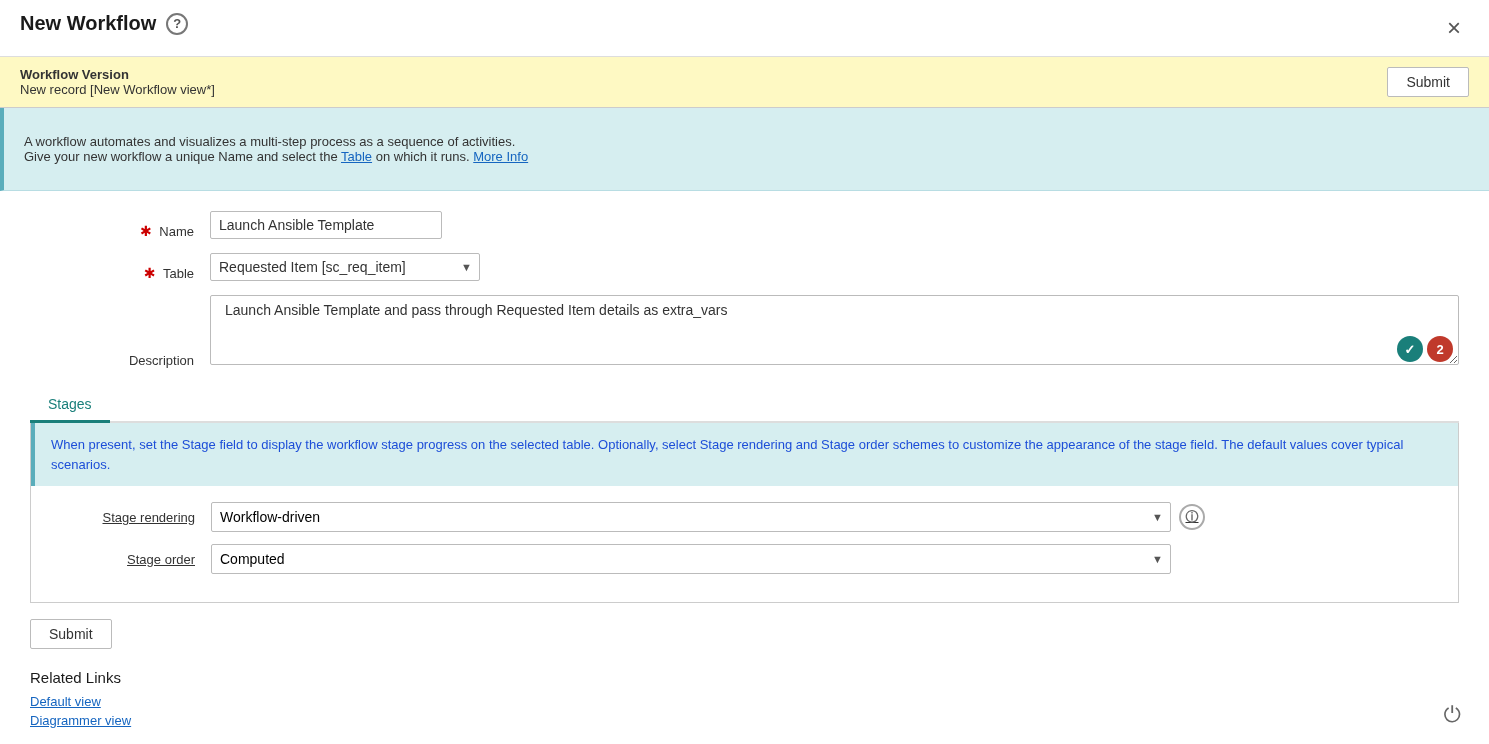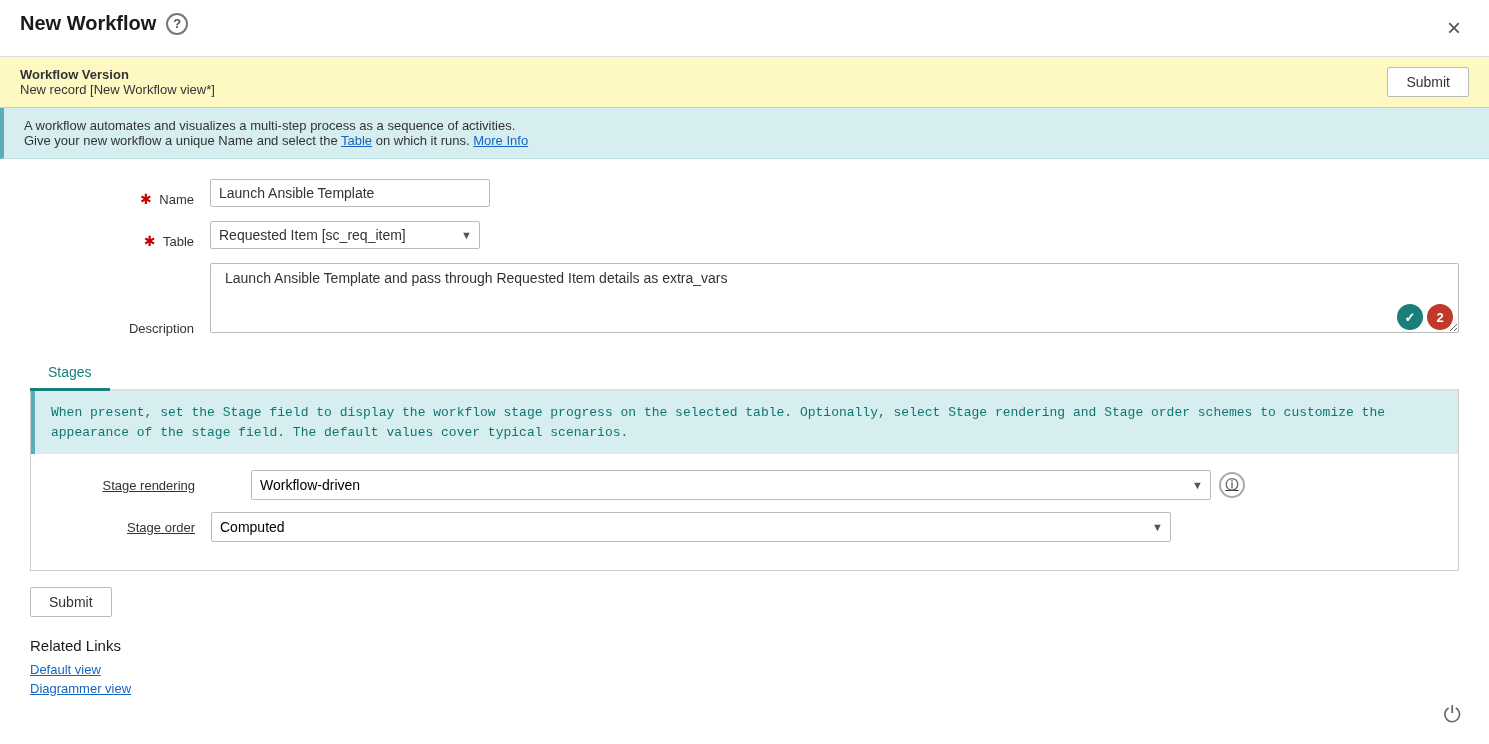--- a/index.html
+++ b/index.html
@@ -79,21 +79,21 @@
       font-size: 14px;
       cursor: pointer;
       border-radius: 2px;
       color: #333;
     }
 
     
     .info-banner {
       background: #d6eef0;
       border-left: 4px solid #5aadbb;
-      padding: 10px 20px;
+      padding: 26px 20px;
       font-size: 13px;
       color: #333;
       border-bottom: 1px solid #b8dde3;
     }
     .info-banner a {
       color: #1565c0;
       text-decoration: underline;
     }
 
     
@@ -126,21 +126,21 @@
     }
     .form-input {
       border: 1px solid #bbb;
       padding: 5px 8px;
       font-size: 14px;
       color: #333;
       border-radius: 2px;
       outline: none;
     }
     .name-input {
-      width: 280px;
+      width: 232px;
     }
     .table-select {
       width: 270px;
       appearance: none;
       -webkit-appearance: none;
       padding: 5px 30px 5px 8px;
       background: #fff;
       background-image: none;
       border: 1px solid #bbb;
       border-radius: 2px;
@@ -225,23 +225,22 @@
     .tab-content {
       border: 1px solid #ccc;
       border-top: none;
       padding: 0;
     }
     .stage-info-banner {
       background: #d6eef0;
       border-left: 4px solid #5aadbb;
       padding: 12px 16px;
       font-size: 13px;
-      color: #0f766e;
+      color: #1d4ed8;
       line-height: 1.5;
-      font-family: Liberation Mono, monospace;
     }
     .stage-fields {
       padding: 16px 20px;
     }
     .stage-row {
       display: flex;
       align-items: center;
       margin-bottom: 12px;
       text-decoration: underline;
     }
@@ -251,21 +250,20 @@
       padding-right: 16px;
       font-size: 13px;
       color: #333;
       flex-shrink: 0;
     }
     .stage-select-wrapper {
       position: relative;
       display: flex;
       align-items: center;
       gap: 8px;
-      margin-left: 40px;
     }
     .stage-select {
       width: 960px;
       padding: 6px 30px 6px 8px;
       border: 1px solid #bbb;
       border-radius: 2px;
       font-size: 14px;
       appearance: none;
       -webkit-appearance: none;
       background: #fff;

